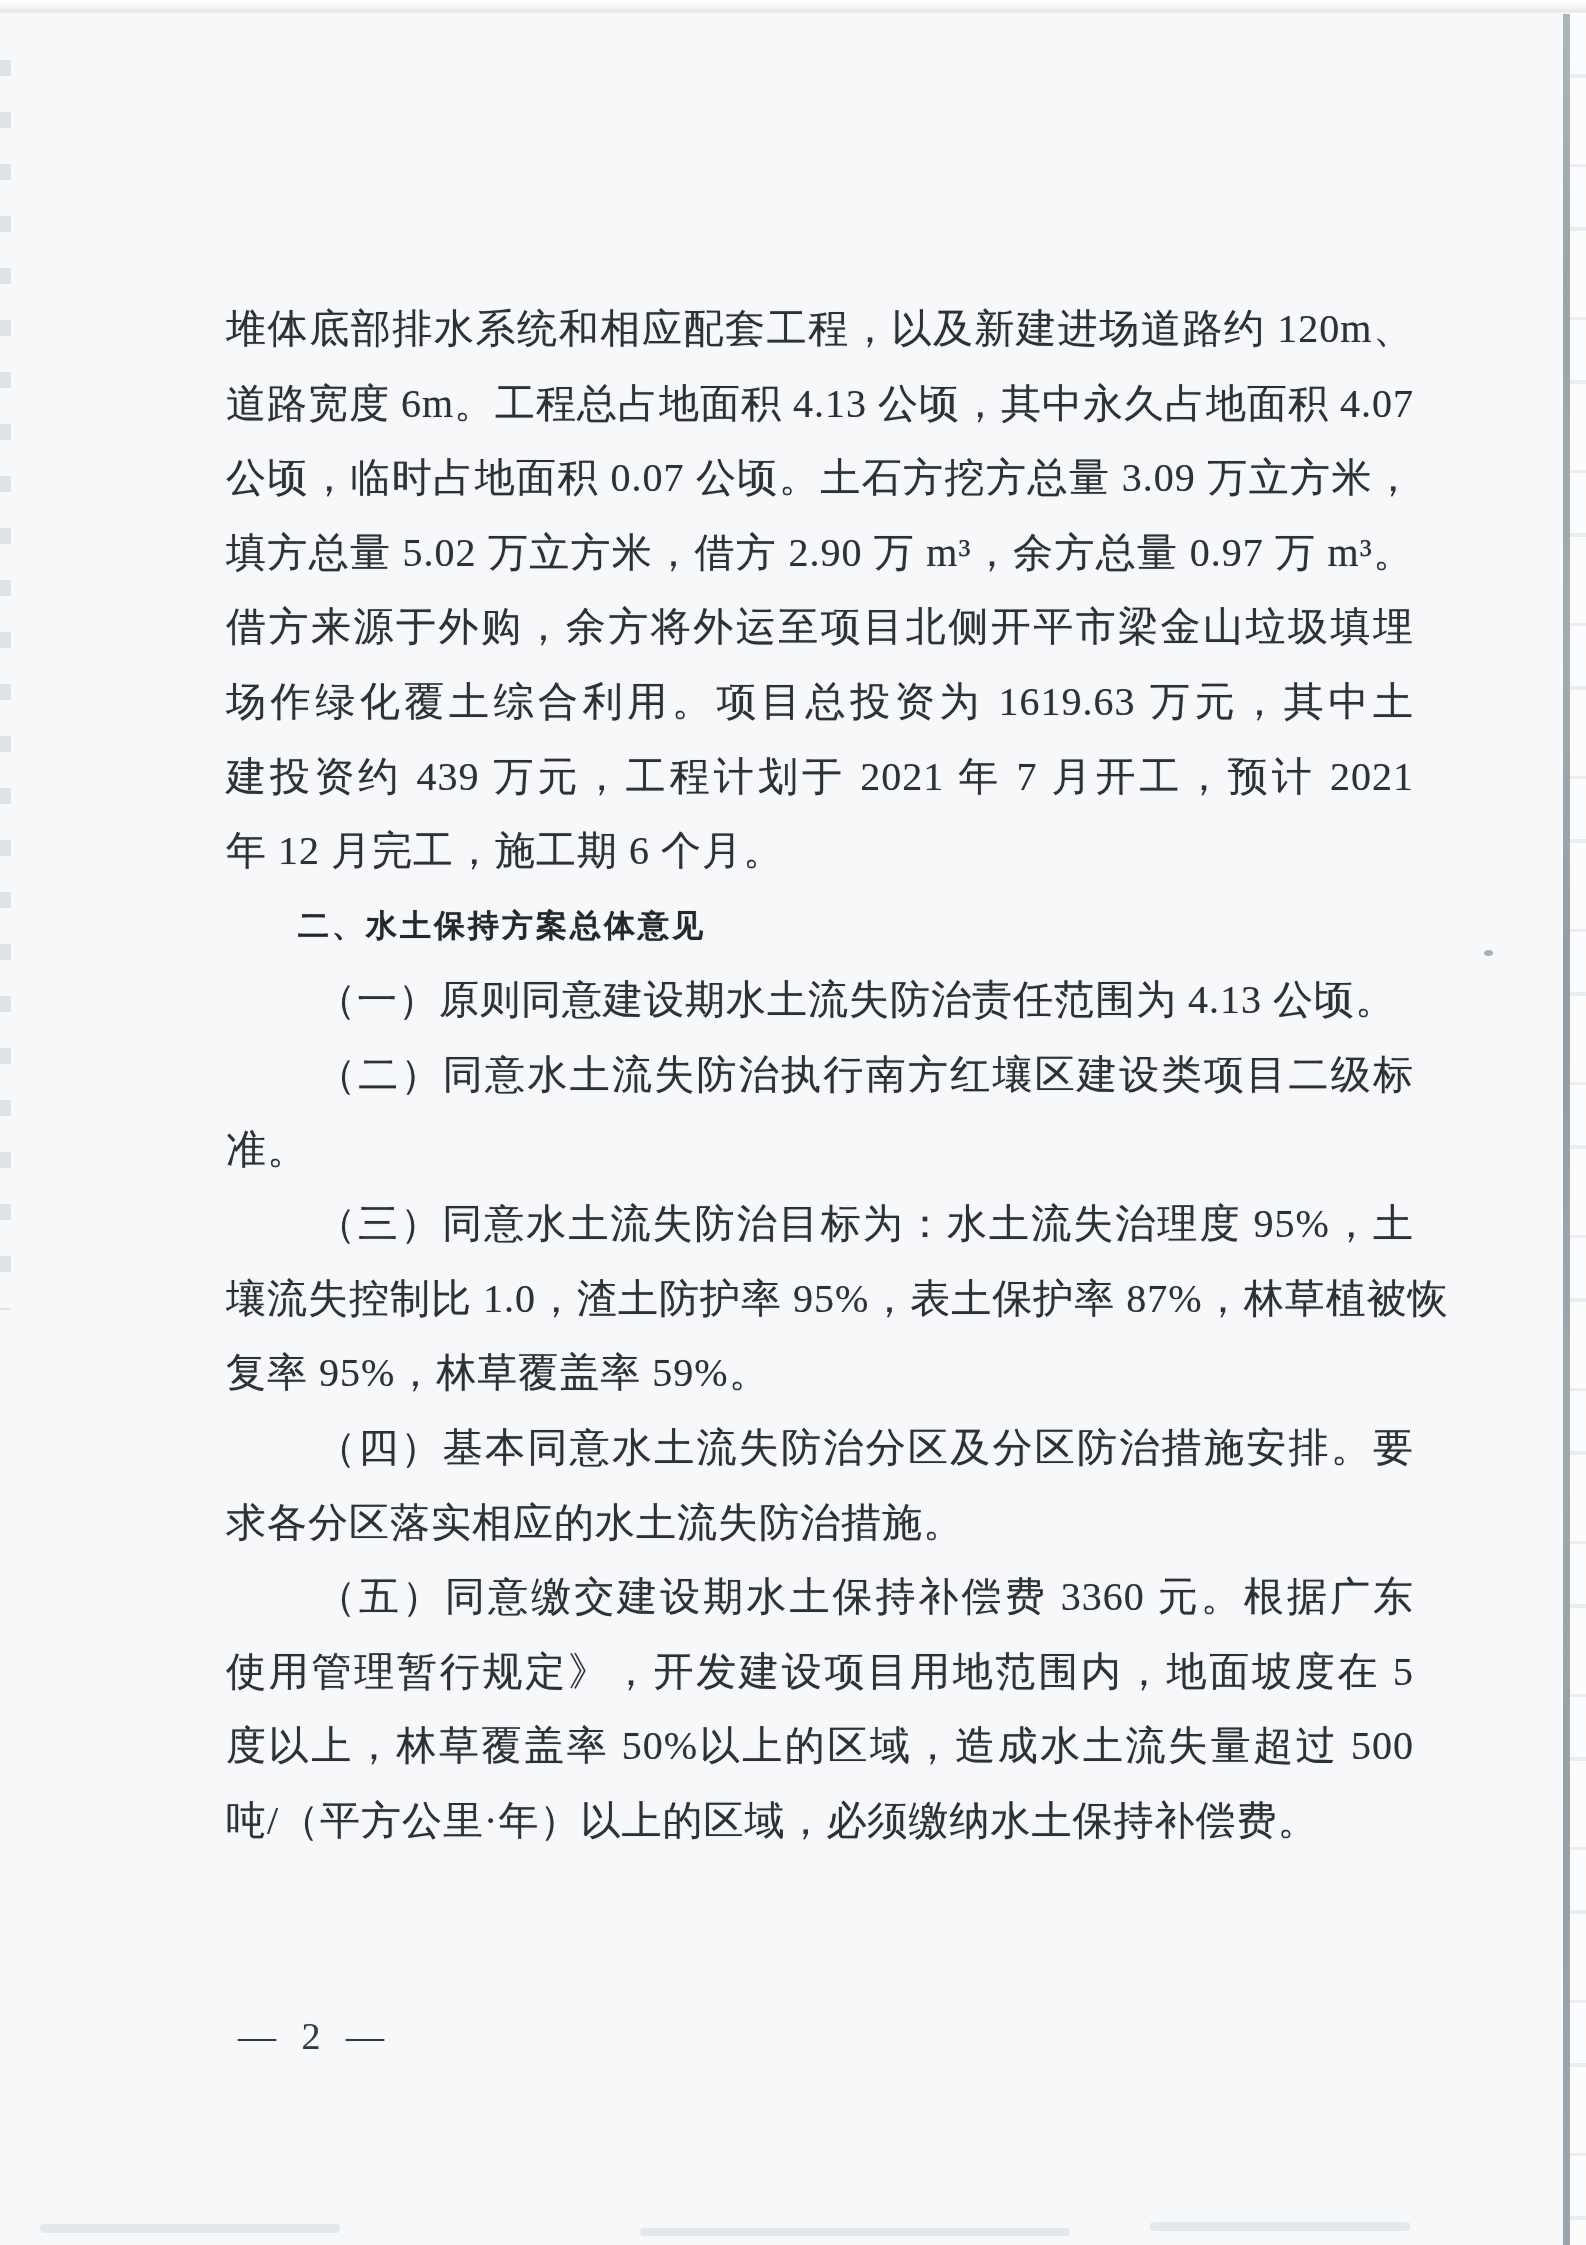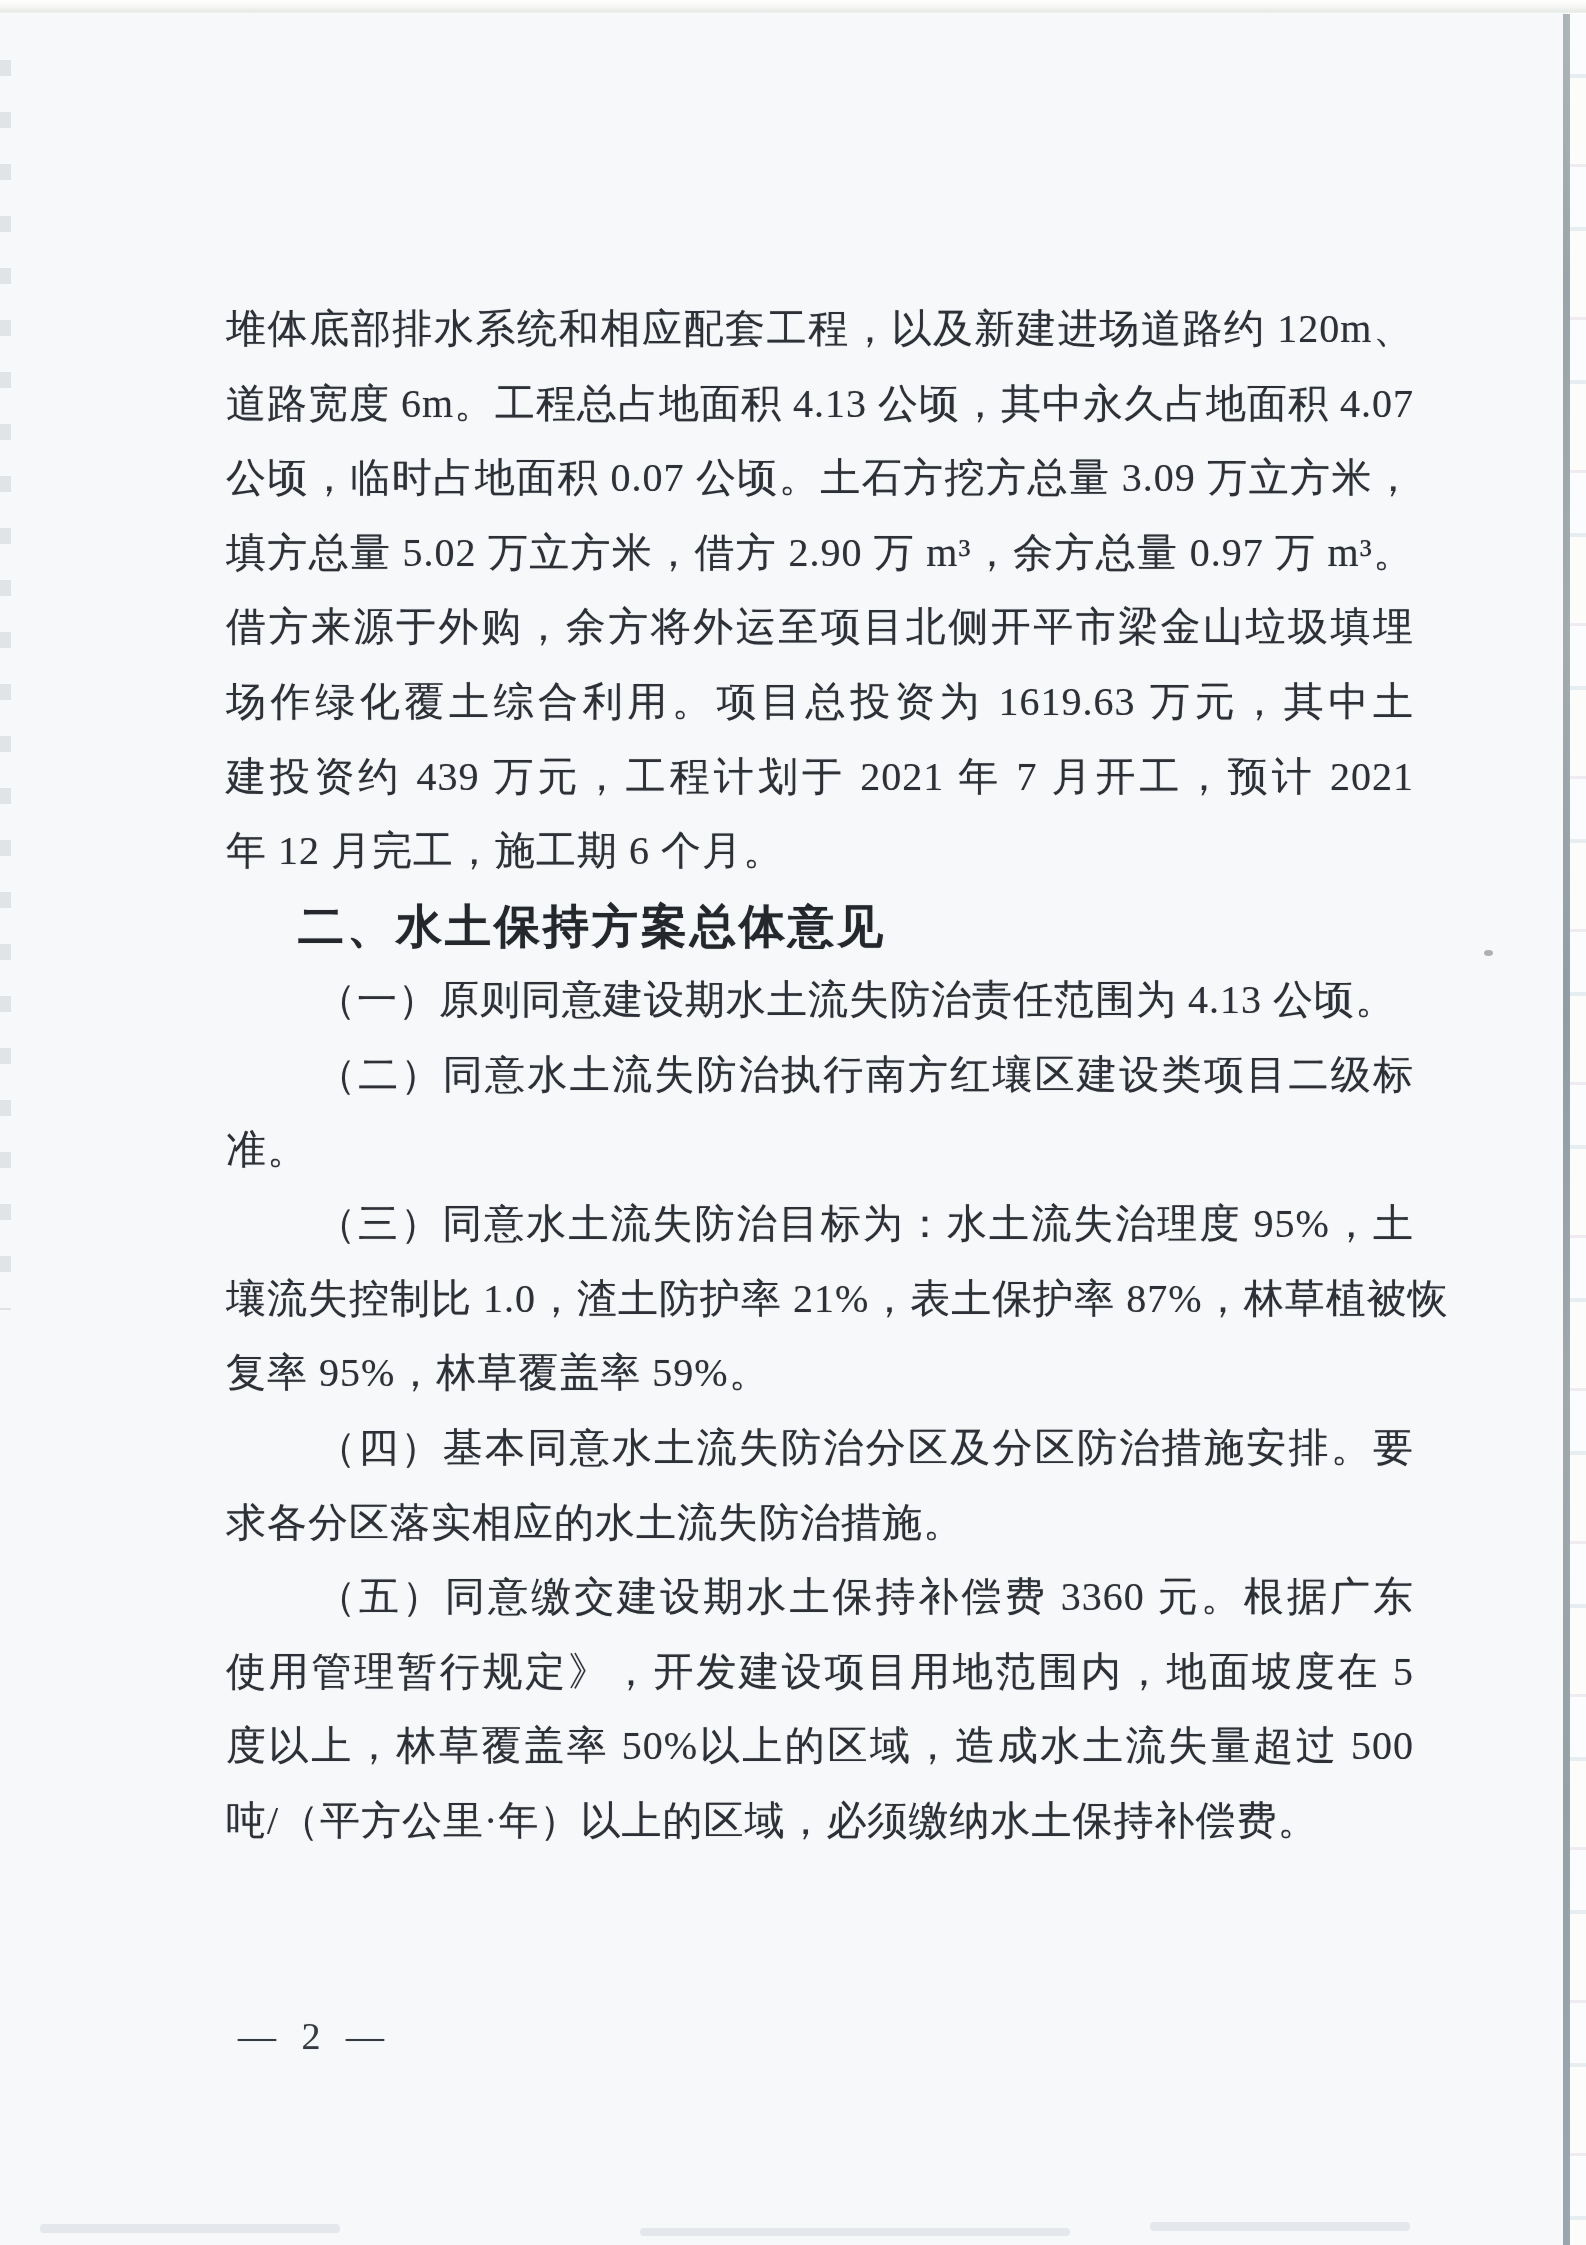--- a/index.html
+++ b/index.html
@@ -60,21 +60,21 @@
     height:74.6px;line-height:74.6px;
     white-space:nowrap;
     text-align:justify;
   }
   .ln.j{ text-align-last:justify; }
   .ln.ind{ padding-left:90px; }
   .ln.hd{
     padding-left:72px;
     font-family:"Liberation Sans", sans-serif;
     font-weight:700;
-    font-size:46px;
+    font-size:31px;
     letter-spacing:3px;
     color:#24272b;
     text-shadow:0 0 1px rgba(36,39,43,.45);
   }
   .page-number{
     position:absolute;left:238px;top:2006px;
     height:60px;line-height:60px;
     font-size:38px;color:#353a40;
     letter-spacing:8px;
     text-shadow:0 0 1px rgba(53,58,64,.35);
@@ -100,21 +100,21 @@
   <div class="ln j">填方总量 5.02 万立方米，借方 2.90 万 m³，余方总量 0.97 万 m³。</div>
   <div class="ln j">借方来源于外购，余方将外运至项目北侧开平市梁金山垃圾填埋</div>
   <div class="ln j">场作绿化覆土综合利用。项目总投资为 1619.63 万元，其中土</div>
   <div class="ln j">建投资约 439 万元，工程计划于 2021 年 7 月开工，预计 2021</div>
   <div class="ln">年 12 月完工，施工期 6 个月。</div>
   <div class="ln hd">二、水土保持方案总体意见</div>
   <div class="ln ind">（一）原则同意建设期水土流失防治责任范围为 4.13 公顷。</div>
   <div class="ln ind j">（二）同意水土流失防治执行南方红壤区建设类项目二级标</div>
   <div class="ln">准。</div>
   <div class="ln ind j">（三）同意水土流失防治目标为：水土流失治理度 95%，土</div>
-  <div class="ln j">壤流失控制比 1.0，渣土防护率 21%，表土保护率 87%，林草植被恢</div>
+  <div class="ln j">壤流失控制比 1.0，渣土防护率 95%，表土保护率 87%，林草植被恢</div>
   <div class="ln">复率 95%，林草覆盖率 59%。</div>
   <div class="ln ind j">（四）基本同意水土流失防治分区及分区防治措施安排。要</div>
   <div class="ln">求各分区落实相应的水土流失防治措施。</div>
   <div class="ln ind j">（五）同意缴交建设期水土保持补偿费 3360 元。根据广东</div>
   <div class="ln j">使用管理暂行规定》，开发建设项目用地范围内，地面坡度在 5</div>
   <div class="ln j">度以上，林草覆盖率 50%以上的区域，造成水土流失量超过 500</div>
   <div class="ln">吨/（平方公里·年）以上的区域，必须缴纳水土保持补偿费。</div>
 </div>
 
 <div class="page-number">— 2 —</div>

